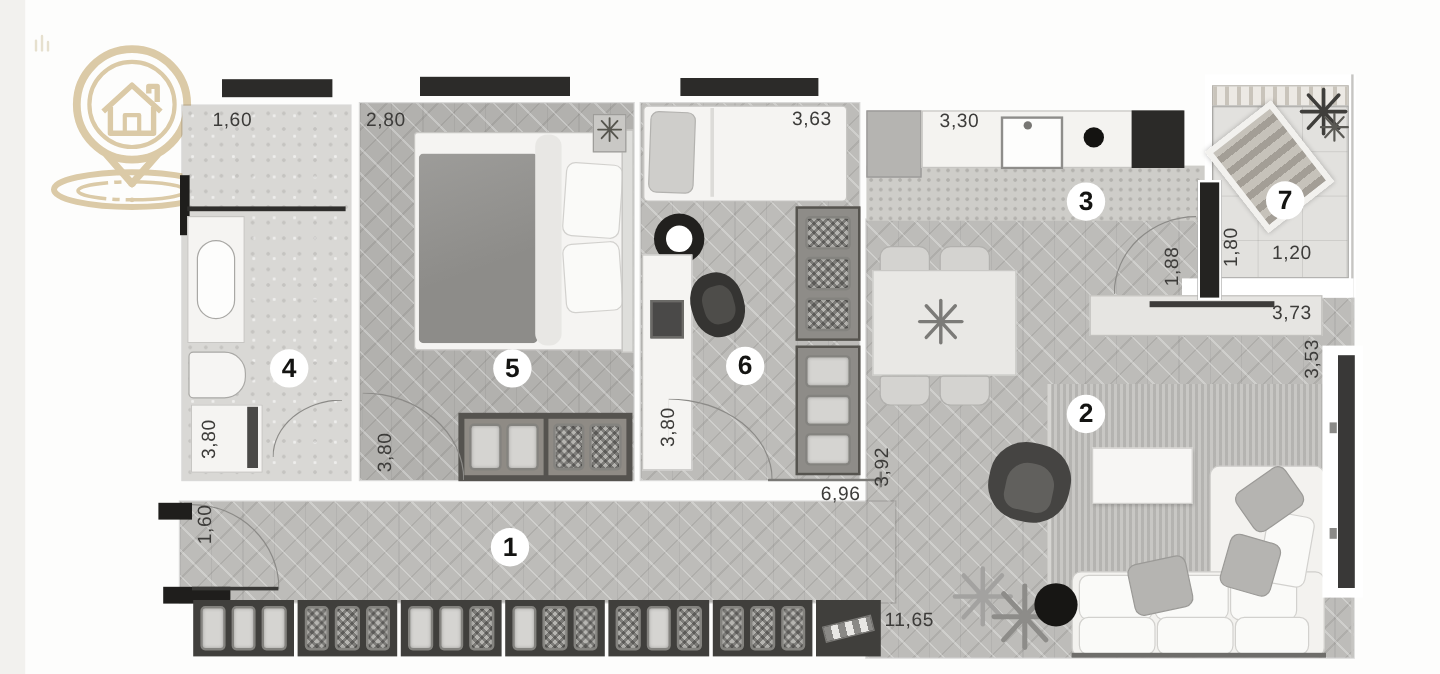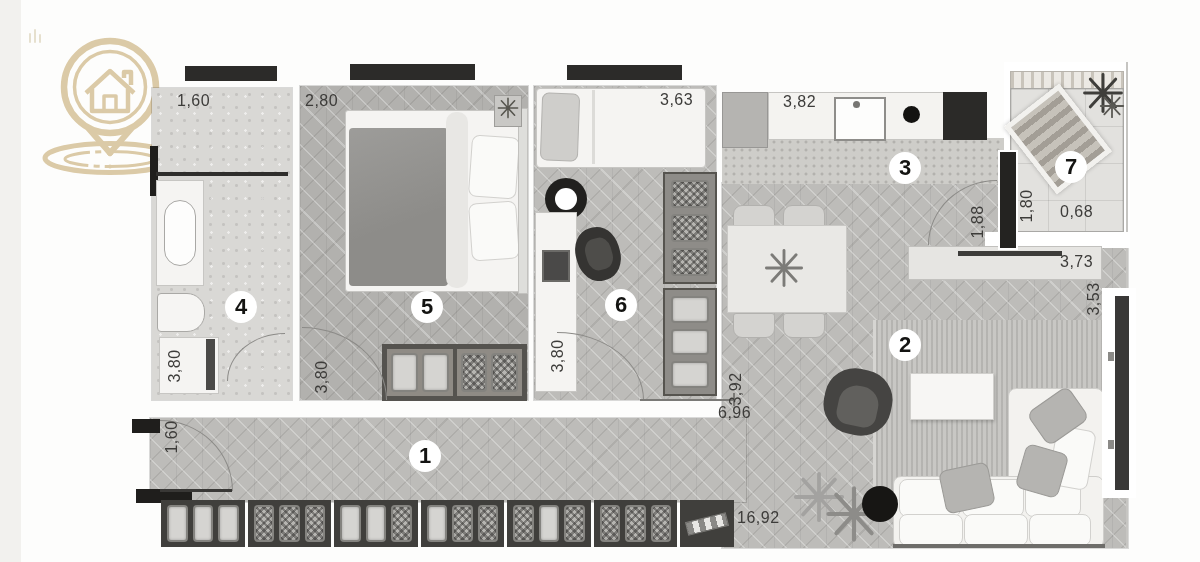--- a/index.html
+++ b/index.html
@@ -297,25 +297,25 @@
   <div class="abs ncircle" style="left:889px;top:329px;">2</div>
   <div class="abs ncircle" style="left:889px;top:152px;">3</div>
   <div class="abs ncircle" style="left:225px;top:291px;">4</div>
   <div class="abs ncircle" style="left:411px;top:291px;">5</div>
   <div class="abs ncircle" style="left:605px;top:289px;">6</div>
   <div class="abs ncircle" style="left:1055px;top:151px;">7</div>
 
   <div class="abs dim" style="left:177px;top:92px;">1,60</div>
   <div class="abs dim" style="left:305px;top:92px;">2,80</div>
   <div class="abs dim" style="left:660px;top:91px;">3,63</div>
-  <div class="abs dim" style="left:783px;top:93px;">3,82</div>
-  <div class="abs dim" style="left:1060px;top:203px;">0,68</div>
+  <div class="abs dim" style="left:783px;top:93px;">3,30</div>
+  <div class="abs dim" style="left:1060px;top:203px;">1,20</div>
   <div class="abs dim" style="left:1060px;top:253px;">3,73</div>
-  <div class="abs dim" style="left:684px;top:404px;margin-left:34px;">6,96</div>
-  <div class="abs dim" style="left:737px;top:509px;">16,92</div>
+  <div class="abs dim" style="left:684px;top:404px;">6,96</div>
+  <div class="abs dim" style="left:737px;top:509px;">11,65</div>
   <div class="abs dim v" style="left:175px;top:366px;">3,80</div>
   <div class="abs dim v" style="left:322px;top:377px;">3,80</div>
   <div class="abs dim v" style="left:558px;top:356px;">3,80</div>
   <div class="abs dim v" style="left:978px;top:222px;">1,88</div>
   <div class="abs dim v" style="left:1027px;top:206px;">1,80</div>
   <div class="abs dim v" style="left:1094px;top:299px;">3,53</div>
   <div class="abs dim v" style="left:172px;top:437px;">1,60</div>
   <div class="abs dim v" style="left:736px;top:389px;">3,92</div>
 
 </div>

